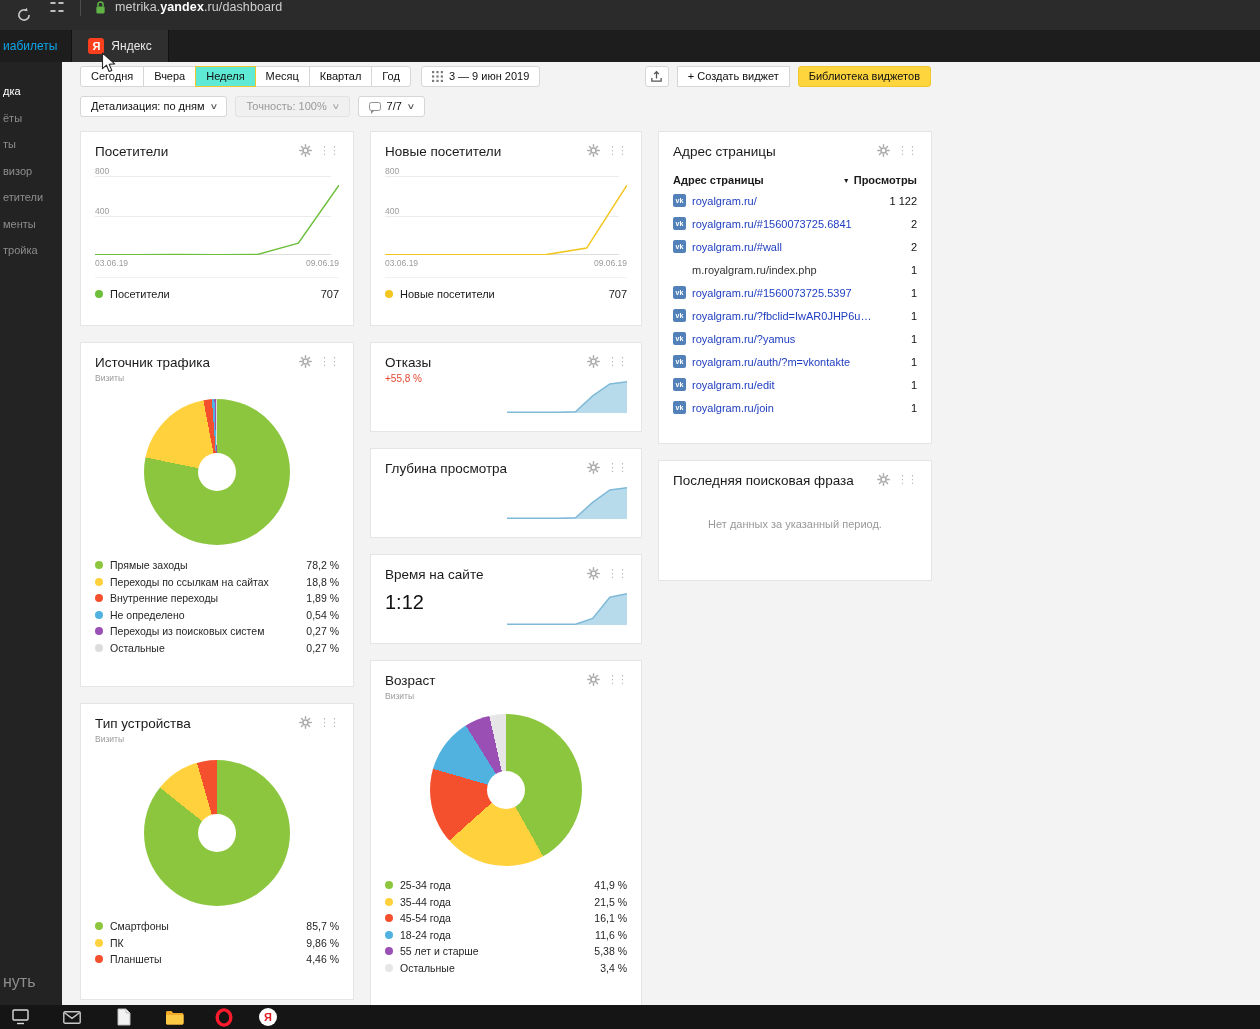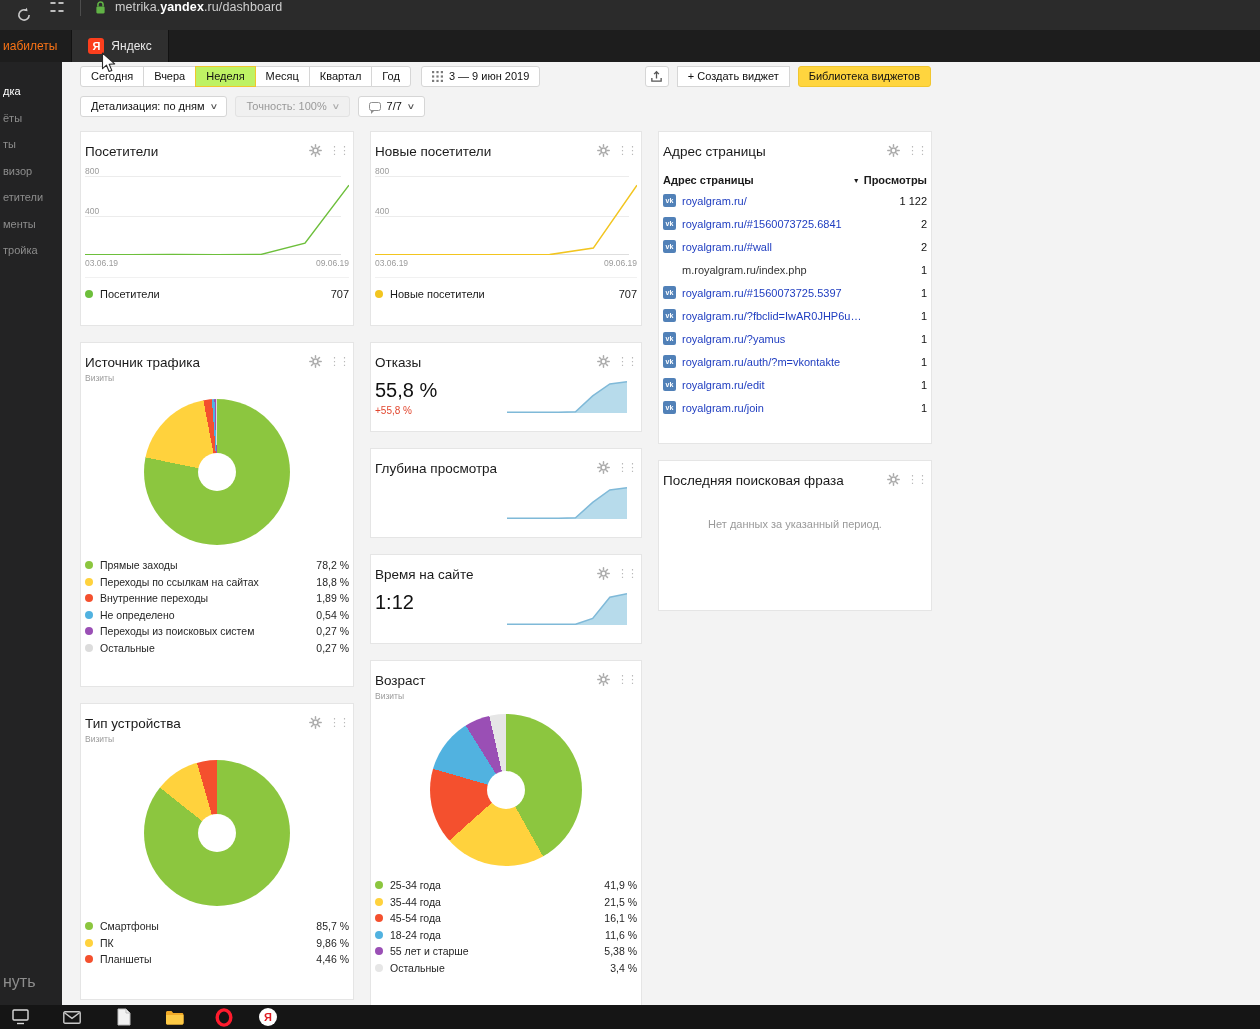--- a/index.html
+++ b/index.html
@@ -9,56 +9,56 @@
 .topbar{position:absolute;left:0;top:0;width:100%;height:30px;background:#2b2b2b;display:flex;}
 .icon-btn{display:flex;align-items:center;justify-content:center;cursor:pointer}
 .reload{margin-left:16px}
 .tiles{margin-left:18px;display:grid;grid-template-columns:6px 6px;grid-template-rows:6px 6px;gap:2px}
 .tiles i{display:block;border:1.4px solid #bdbdbd;border-radius:1px}
 .vdiv{width:1px;height:16px;background:#4d4d4d;margin:0 14px 0 16px}
 .lockw{margin-right:9px;display:flex}
 .url{font-size:12.5px;color:#cfcfcf;letter-spacing:.1px;cursor:text}
 .url b{color:#fff}
 .tabstrip{position:absolute;left:0;top:30px;width:100%;height:32px;background:#1d1d1d;display:flex;align-items:stretch}
-.tab-partial{display:flex;align-items:center;padding:0 14px 0 3px;color:#f97316;font-size:12px;cursor:pointer}
+.tab-partial{display:flex;align-items:center;padding:0 14px 0 3px;color:#0ea5e9;font-size:12px;cursor:pointer}
 .tab-active{display:flex;align-items:center;gap:7px;background:#2f2f2f;padding:0 16px;border-left:1px solid #121212;border-right:1px solid #121212;cursor:pointer}
 .ya-badge{width:16px;height:16px;border-radius:3px;background:#fc3f1d;color:#fff;font-weight:bold;font-size:11px;display:flex;align-items:center;justify-content:center}
 .tab-label{color:#e8e8e8;font-size:12px}
 .cursor{position:absolute;left:101px;top:52px;z-index:99;pointer-events:none}
 
 .sidebar{position:absolute;left:0;top:62px;width:72px;bottom:24px;background:#232324;padding-top:16px}
 .side-item{height:26.5px;line-height:26.5px;font-size:11px;color:#8d8d8d;padding-left:3px;white-space:nowrap;cursor:pointer}
 .side-item.active{color:#fff}
 .side-collapse{position:absolute;bottom:14px;left:3px;font-size:16px;color:#8d8d8d;cursor:pointer}
 
 .main{position:absolute;left:62px;top:62px;right:0;bottom:24px;background:#f3f3f3;padding:4px 0 0 18px;overflow:hidden}
 .row1{display:flex;align-items:flex-end;width:851px}
 .btn{background:#fff;border:1px solid #d6d6d6;font-size:11px;line-height:1;padding:4px 10px;color:#111;cursor:pointer;font-family:inherit}
 .seg{display:flex}
 .seg .btn{margin-right:-1px;border-radius:0}
 .seg .btn:first-child{border-radius:3px 0 0 3px}
 .seg .btn:last-child{border-radius:0 3px 3px 0;margin-right:0}
-.btn.active{background:#bef264;border-color:#f1c62e;position:relative;z-index:1}
+.btn.active{background:#5eead4;border-color:#f1c62e;position:relative;z-index:1}
 .date-btn{margin-left:10px;display:flex;align-items:center;gap:6px;border-radius:3px}
 .right-tools{margin-left:auto;display:flex;gap:8px}
 .export-btn{width:24px;display:flex;align-items:center;justify-content:center;border-radius:3px;padding:3px 0}
 .yellow-btn{background:#ffd53e;border-color:#f1c62e;border-radius:3px}
 .row2{display:flex;gap:8px;margin-top:9px;width:851px}
 .drop{display:flex;align-items:center;gap:6px;border-radius:3px}
 .chev{font-size:8px;color:#555;transform:scaleX(1.5);display:inline-block}
 .drop.disabled{background:#f0f0f0;border-color:#e2e2e2;color:#999}
 .drop.disabled .chev{color:#aaa}
 .bubble{width:12px;height:9px;border:1.2px solid #8f8f8f;border-radius:2.5px;position:relative;display:inline-block}
 .bubble:after{content:"";position:absolute;left:1px;bottom:-4px;width:0;height:0;border:2.5px solid transparent;border-top-color:#8f8f8f;border-left-color:#8f8f8f}
 
 .cols{display:flex;gap:16px;margin-top:14px;align-items:flex-start}
 .col{display:flex;flex-direction:column;gap:16px}
 .col-1{width:274px}.col-2{width:272px}.col-3{width:274px}
-.card{background:#fff;border:1px solid #e5e5e5;padding:12px 4px;position:relative;width:100%}
-.h195{height:195px}.h345{height:345px}.h313{height:313px}.h90{height:90px}.h348{height:348px}.h297{height:297px}.h121{height:151px}
+.card{background:#fff;border:1px solid #e5e5e5;padding:12px 14px;position:relative;width:100%}
+.h195{height:195px}.h345{height:345px}.h313{height:313px}.h90{height:90px}.h348{height:348px}.h297{height:297px}.h121{height:121px}
 .card-head{display:flex;align-items:flex-start}
 .card-title{font-size:13.5px;color:#1a1a1a}
 .head-icons{margin-left:auto;display:flex;gap:7px;align-items:center}
 .gear{width:13px;height:13px;cursor:pointer;display:flex}
 .drag{color:#b9b9b9;font-size:11px;letter-spacing:-1px;cursor:grab;line-height:1}
 .card-sub{font-size:8.5px;color:#9b9b9b;margin-top:3px}
 
 .chart-area{position:relative;height:84px;margin-top:12px}
 .gridline{position:absolute;left:0;right:8px;border-top:1px solid #ececec}
 .gridline.base{border-top-color:#dedede}
@@ -424,21 +424,20 @@
                     <line x1="3.05" y1="3.05" x2="4.6" y2="4.6"></line>
                     <line x1="11.4" y1="11.4" x2="12.95" y2="12.95"></line>
                     <line x1="3.05" y1="12.95" x2="4.6" y2="11.4"></line>
                     <line x1="11.4" y1="4.6" x2="12.95" y2="3.05"></line>
                   </g>
                 </svg>
               </span>
             <span class="drag">⋮⋮</span>
           </span>
         </div>
-        <div class="metric-value">55,8 %</div>
         <div class="metric-delta">+55,8 %</div>
         <svg class="spark" viewBox="0 0 100 100" preserveAspectRatio="none">
             <polygon points="0,100 0.0,98.0 14.3,98.0 28.6,98.0 42.9,98.0 57.1,96.4 71.4,49.8 85.7,14.4 100.0,8.0 100,100" fill="#b7dbeb"></polygon>
             <polyline points="0.0,98.0 14.3,98.0 28.6,98.0 42.9,98.0 57.1,96.4 71.4,49.8 85.7,14.4 100.0,8.0" fill="none" stroke="#7fb9d8" stroke-width="1.5" vector-effect="non-scaling-stroke"></polyline>
           </svg>
       </div>
 
       <div class="card h90">
         <div class="card-head">
           <span class="card-title">Глубина просмотра</span>

